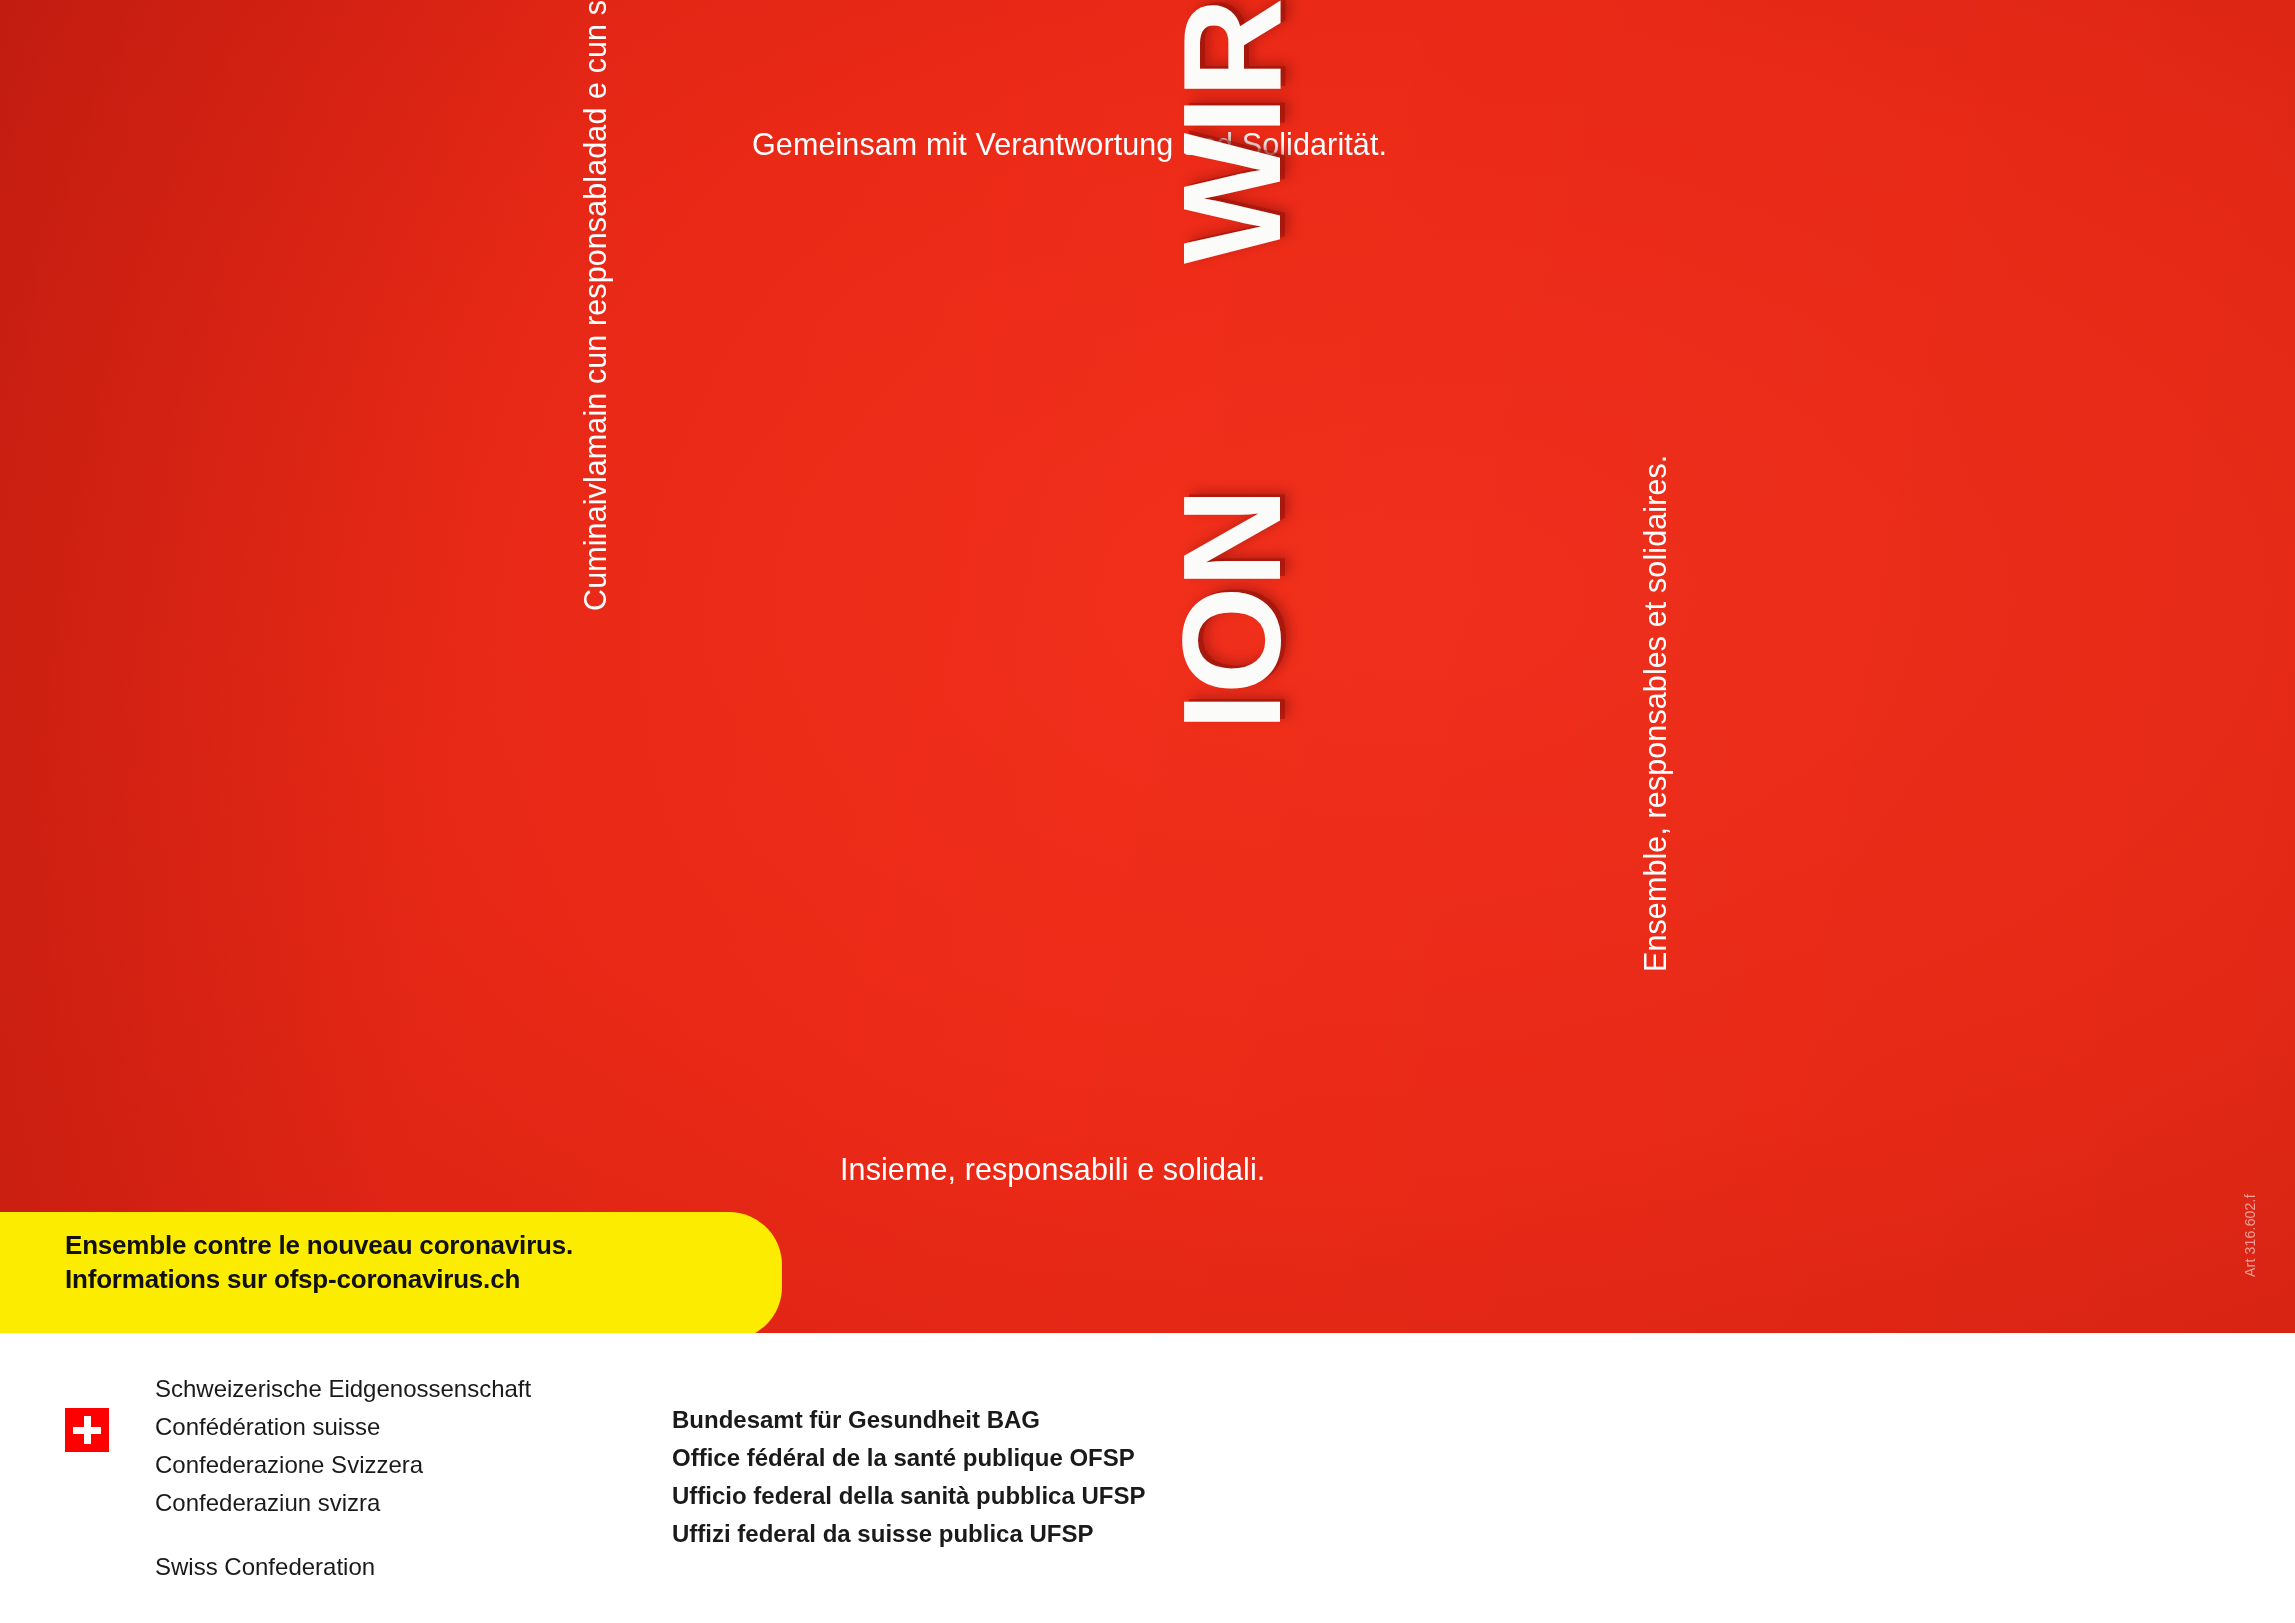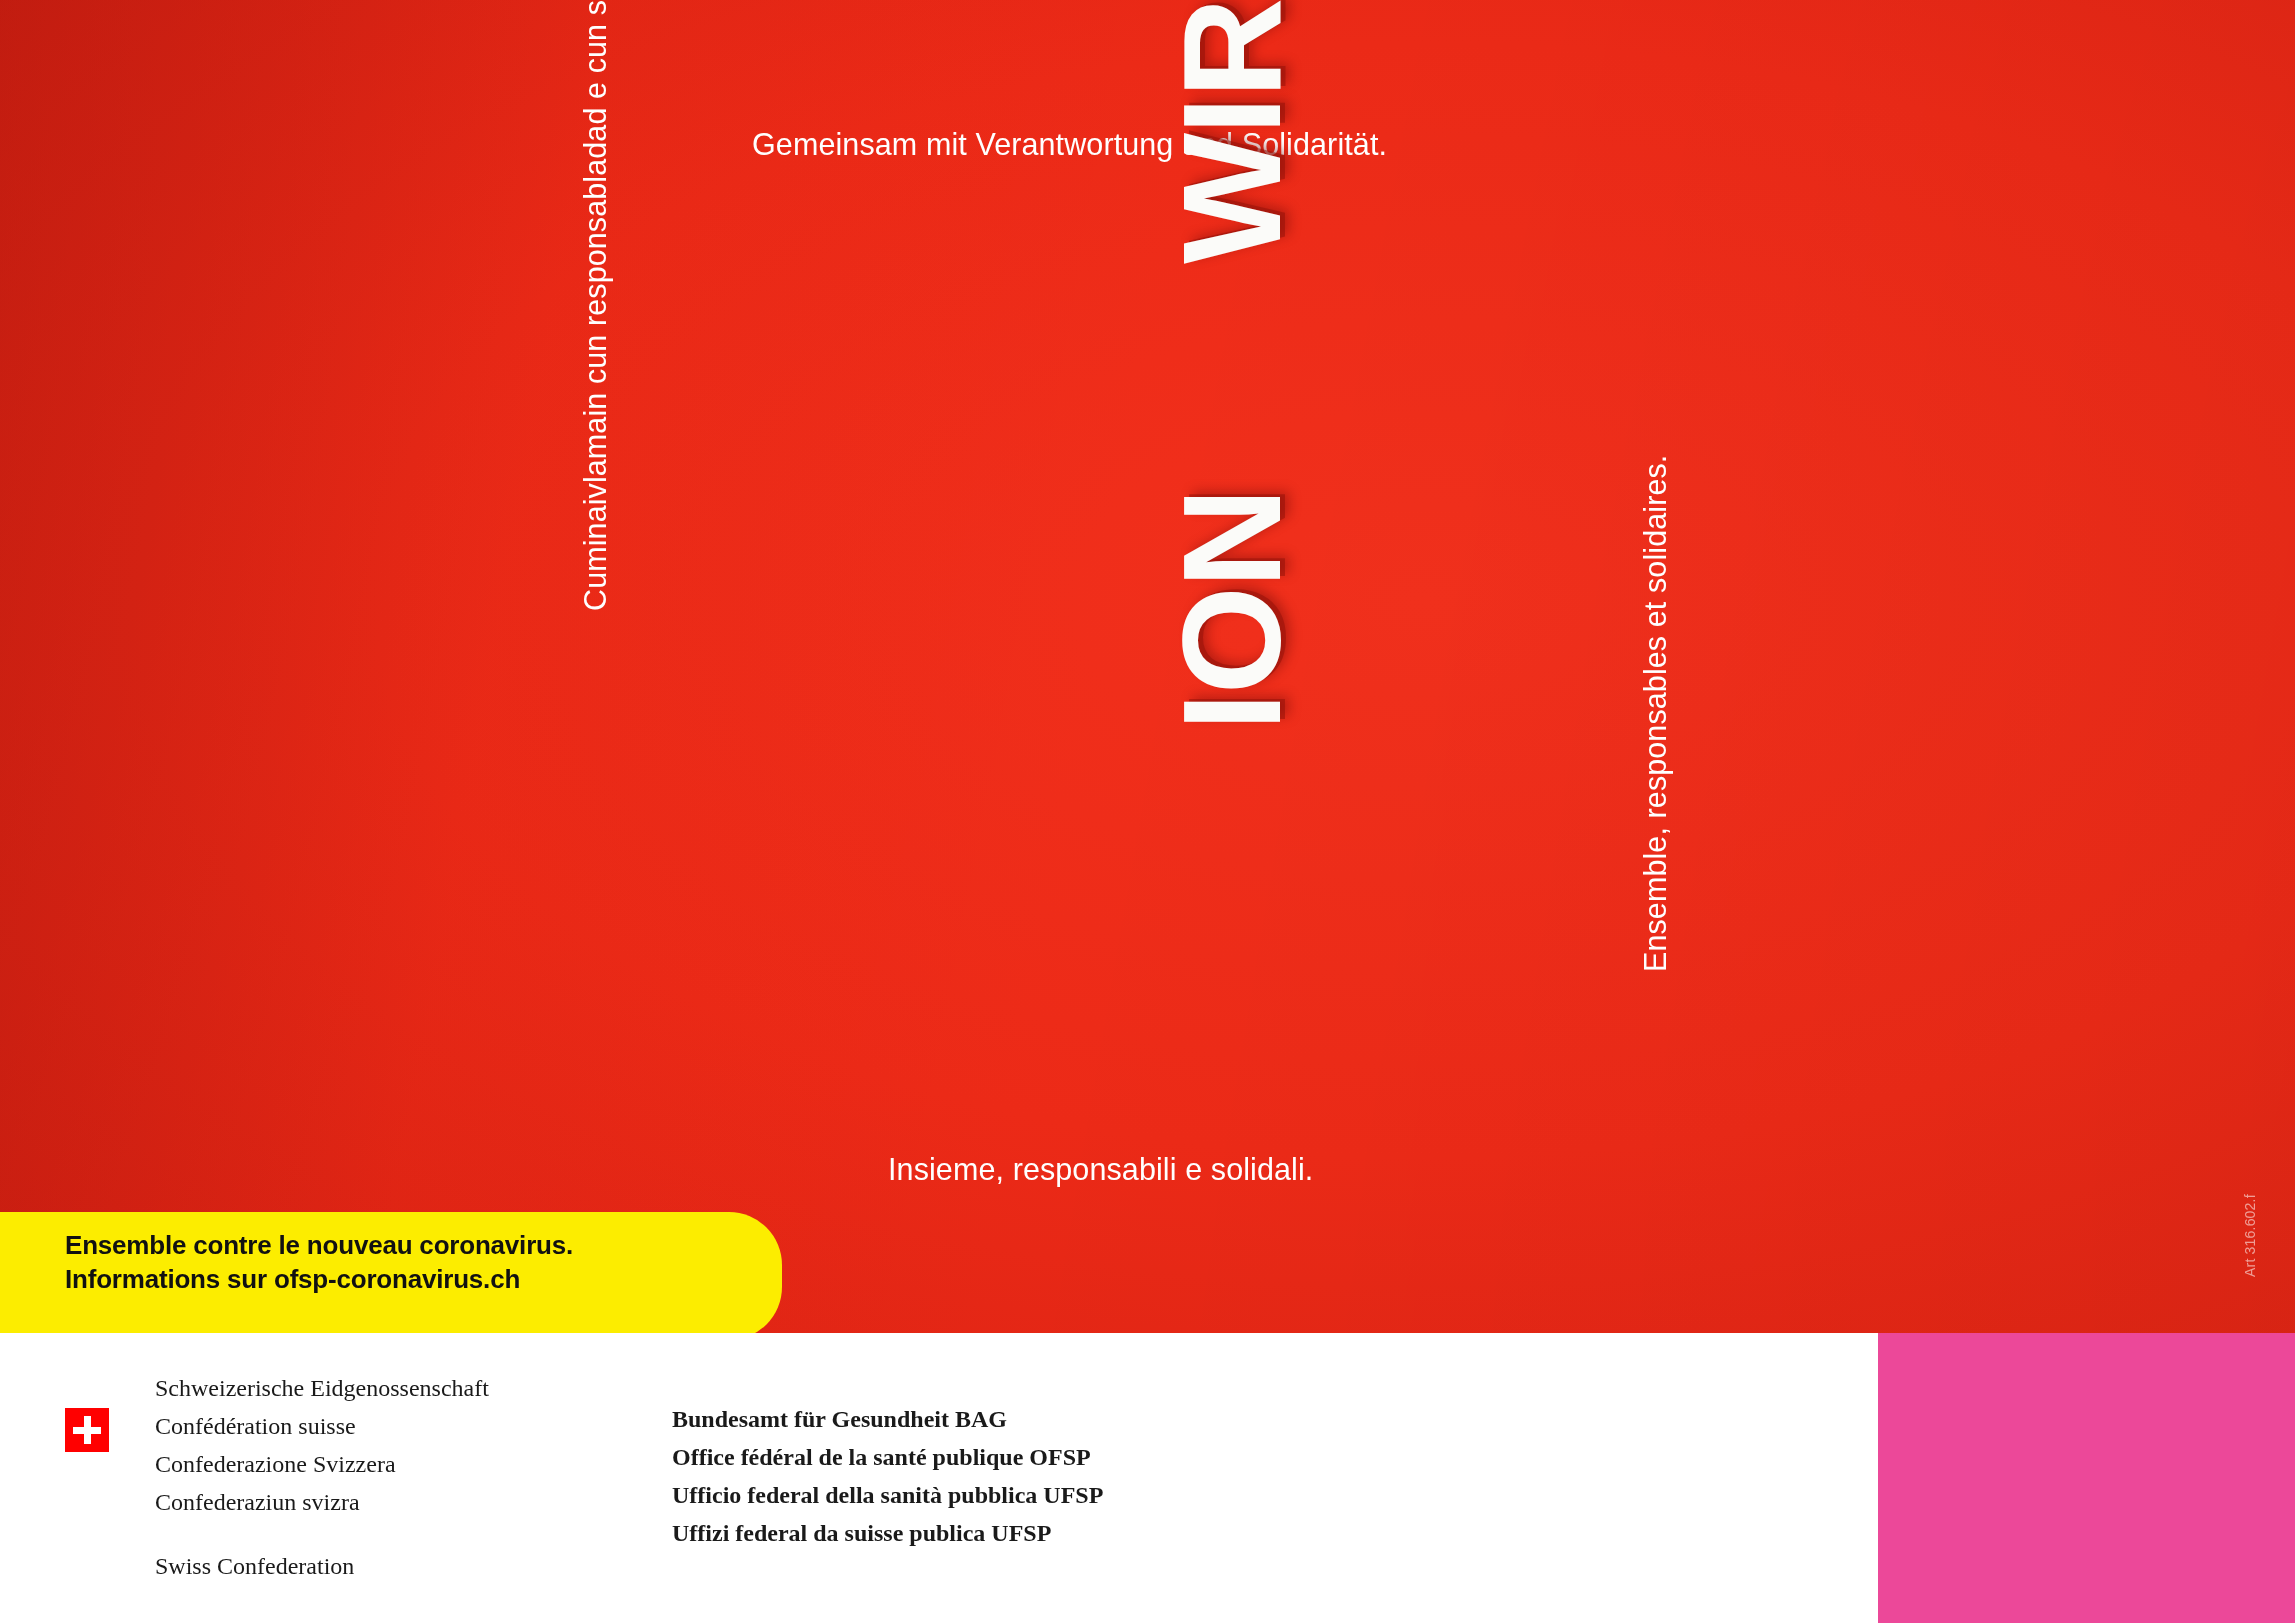--- a/index.html
+++ b/index.html
@@ -47,21 +47,21 @@
     font-size: 30.5px;
     font-weight: 400;
     letter-spacing: 0.1px;
     white-space: nowrap;
   }
   .slogan-de {
     left: 752px;
     top: 127px;
   }
   .slogan-it {
-    left: 888px;
+    left: 840px;
     top: 1152px;
   }
   .slogan-rm {
     left: 578px;
     top: 611px;
     transform: rotate(-90deg);
     transform-origin: left top;
   }
   .slogan-fr {
     left: 1638px;
@@ -144,24 +144,23 @@
     font-size: 14px;
     letter-spacing: 0.2px;
     white-space: nowrap;
   }
 
   
   .footer {
     position: absolute;
     left: 0;
     top: 1333px;
-    width: 1878px;
+    width: 2295px;
     height: 291px;
     background: #ffffff;
-    font-family: Liberation Serif, serif;
   }
   .footer-inner {
     position: absolute;
     left: 65px;
     top: 37px;
     display: flex;
     align-items: flex-start;
   }
   .swiss-flag {
     position: relative;

